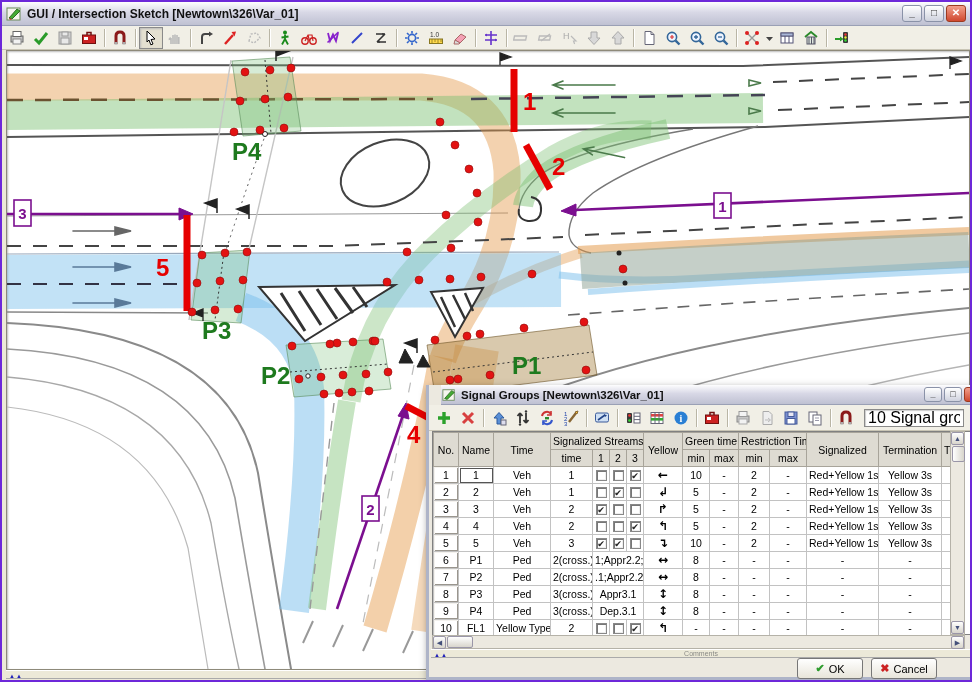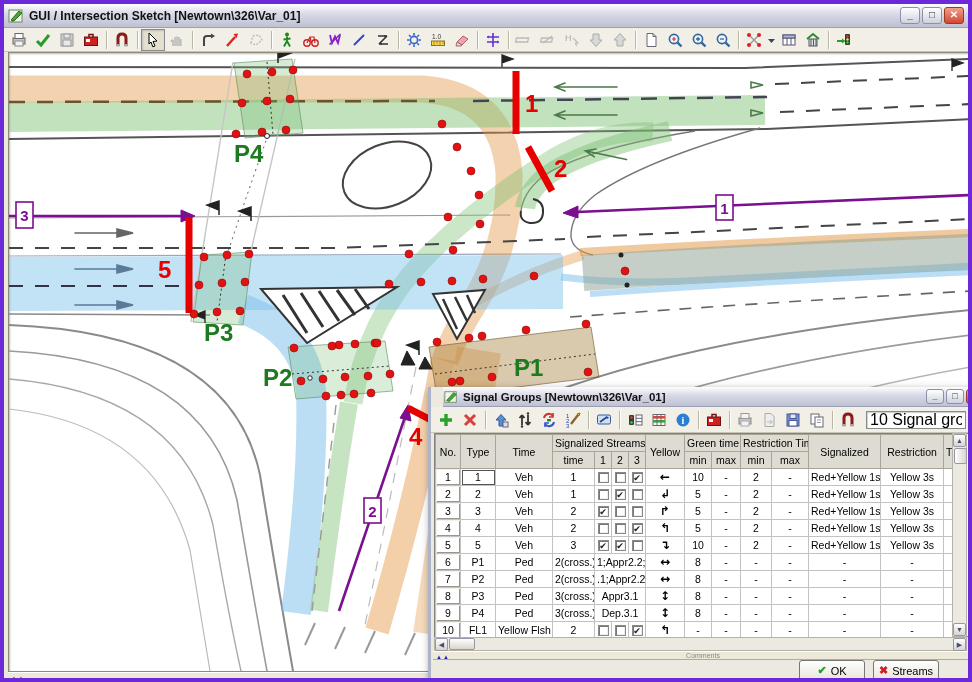--- a/index.html
+++ b/index.html
@@ -1,18 +1,18 @@
 <!DOCTYPE html>
 <html><head>
 <meta charset="utf-8">
 <style>
   html,body{margin:0;padding:0;background:#9aa5b5;}
   *{box-sizing:border-box;}
   #stage{position:relative;width:972px;height:682px;background:#ece9d8;overflow:hidden;
-         font-family:"Liberation Sans",sans-serif;border:4px solid #6d28d9;}
+         font-family:"Liberation Sans",sans-serif;border:2px solid #6d28d9;}
   
   .titlebar{position:absolute;left:0;top:0;width:100%;height:24px;
     background:linear-gradient(#fdfdfe,#d8d8e6 45%,#bfc1d2);border-bottom:1px solid #9aa0b5;
     display:flex;align-items:center;padding:0 4px;gap:5px;}
   .titlebar .ttl{font-size:12px;font-weight:bold;color:#111;flex:1;white-space:nowrap;overflow:hidden;}
   .winbtns{display:flex;gap:2px;}
   .wbtn{width:20px;height:17px;border-radius:3px;border:1px solid #8a92a8;font-size:10px;line-height:14px;
     text-align:center;background:linear-gradient(#fff,#cfd2de);color:#333;font-weight:bold;}
   .wbtn.close{background:linear-gradient(#f2a08c,#d0482f);color:#fff;border-color:#9c3a20;}
   .appicon{width:16px;height:16px;}
@@ -705,28 +705,28 @@
             <col style="width:29px">
             <col style="width:31px">
             <col style="width:37px">
           <col style="width:72px">
             <col style="width:63px">
             <col style="width:10px">
         </colgroup>
         <thead>
           <tr>
             <th rowspan="2">No.</th>
-            <th rowspan="2">Type</th>
+            <th rowspan="2">Name</th>
             <th rowspan="2">Time</th>
             <th colspan="4">Signalized Streams</th>
             <th rowspan="2">Yellow</th>
             <th colspan="2">Green time</th>
             <th colspan="2">Restriction Time</th>
             <th rowspan="2">Signalized</th>
-            <th rowspan="2">Restriction</th>
+            <th rowspan="2">Termination</th>
             <th rowspan="2">T</th>
           </tr>
           <tr>
             <th>time</th>
             <th>1</th>
             <th>2</th>
             <th>3</th>
             <th>min</th>
             <th>max</th>
             <th>min</th>
@@ -875,21 +875,21 @@
             <td>-</td>
             <td>-</td>
             <td>-</td>
             <td>-</td>
             <td>-</td>
             <td></td>
           </tr>
           <tr>
             <td class="rowno">10</td>
             <td class="lft">FL1</td>
-            <td class="lft">Yellow Flsh</td>
+            <td class="lft">Yellow Type</td>
             <td>2</td>
             <td><span class="cb"></span></td>
             <td><span class="cb"></span></td>
             <td><span class="cb checked"></span></td>
             <td class="sym">↰</td>
             <td>-</td>
             <td>-</td>
             <td>-</td>
             <td>-</td>
             <td>-</td>
@@ -917,17 +917,17 @@
       <span>Comments</span>
     </div>
 
     <div class="btnrow">
       <button class="xpbtn">
         <span class="ok">✔</span>
         <span>OK</span>
       </button>
       <button class="xpbtn">
         <span class="cx">✖</span>
-        <span>Streams</span>
+        <span>Cancel</span>
       </button>
     </div>
   </div>
 </div>
 
 </body></html>

